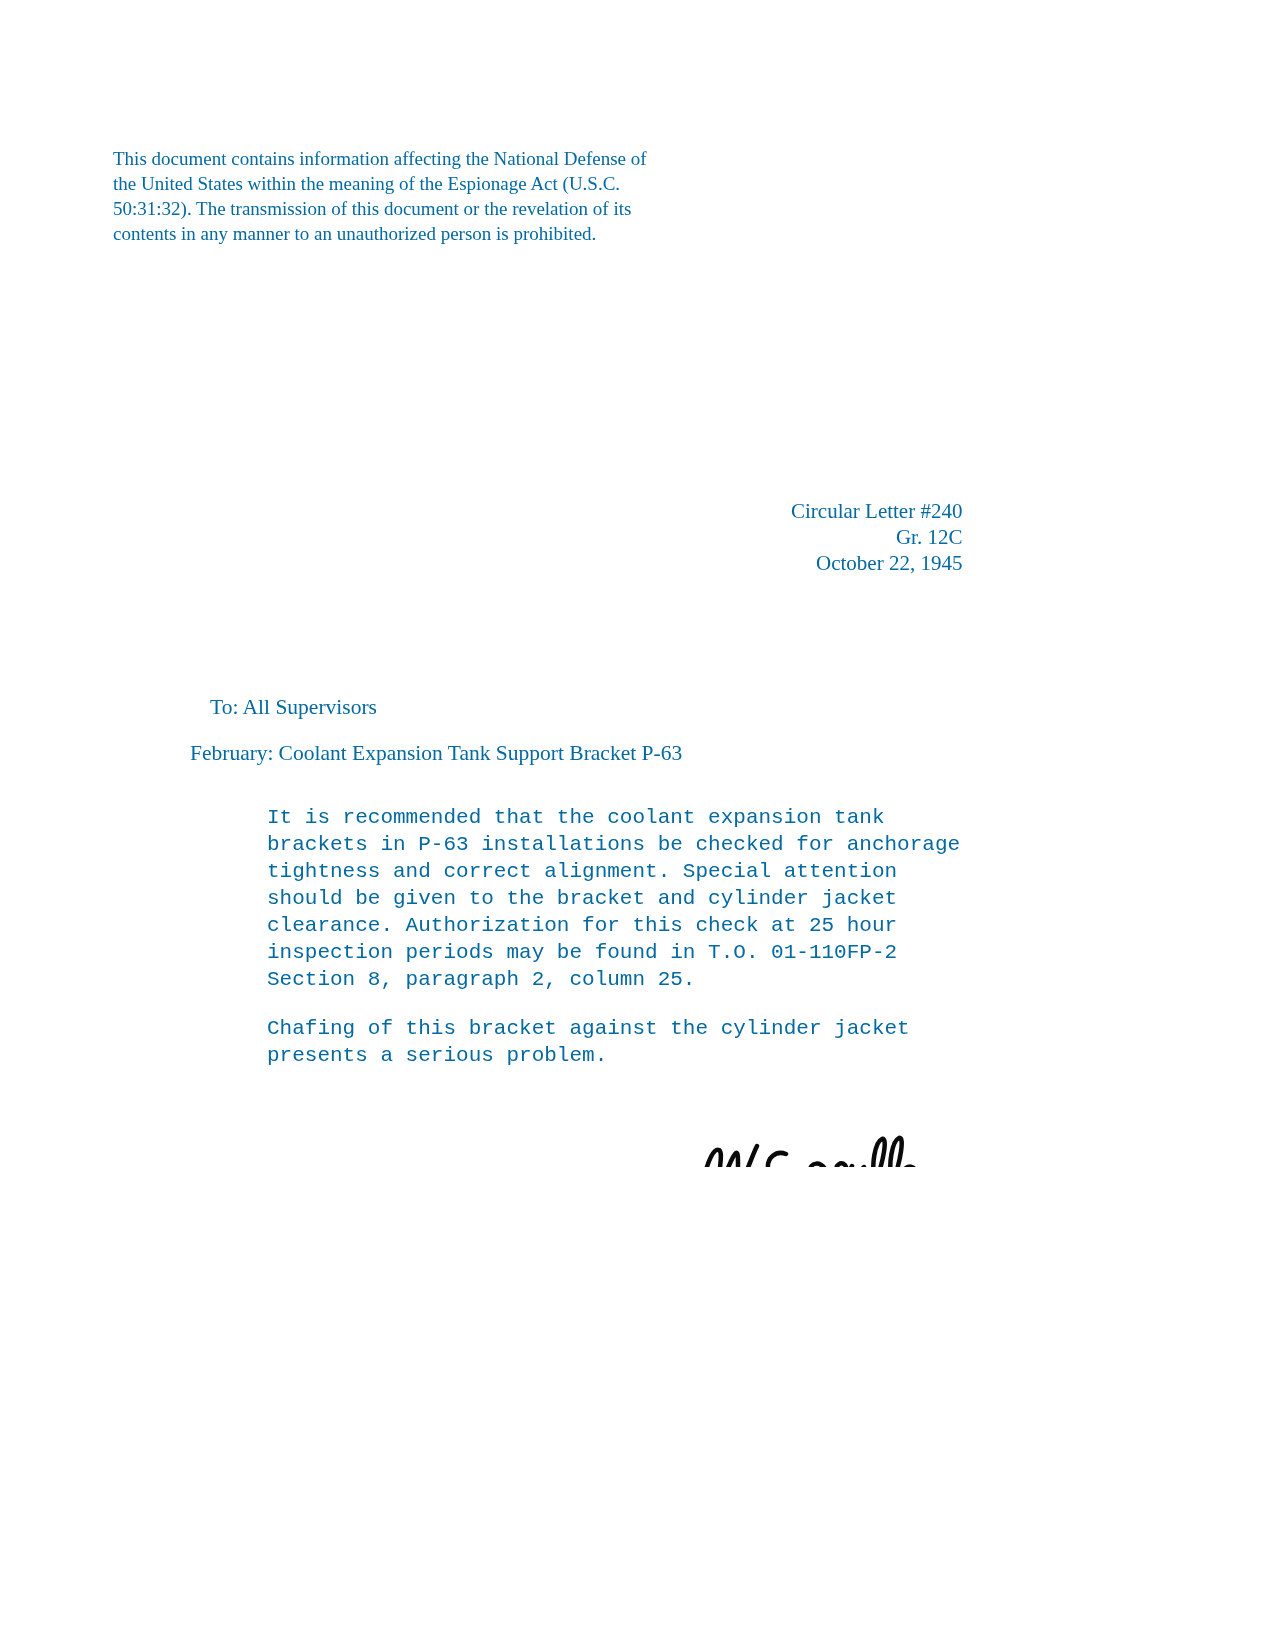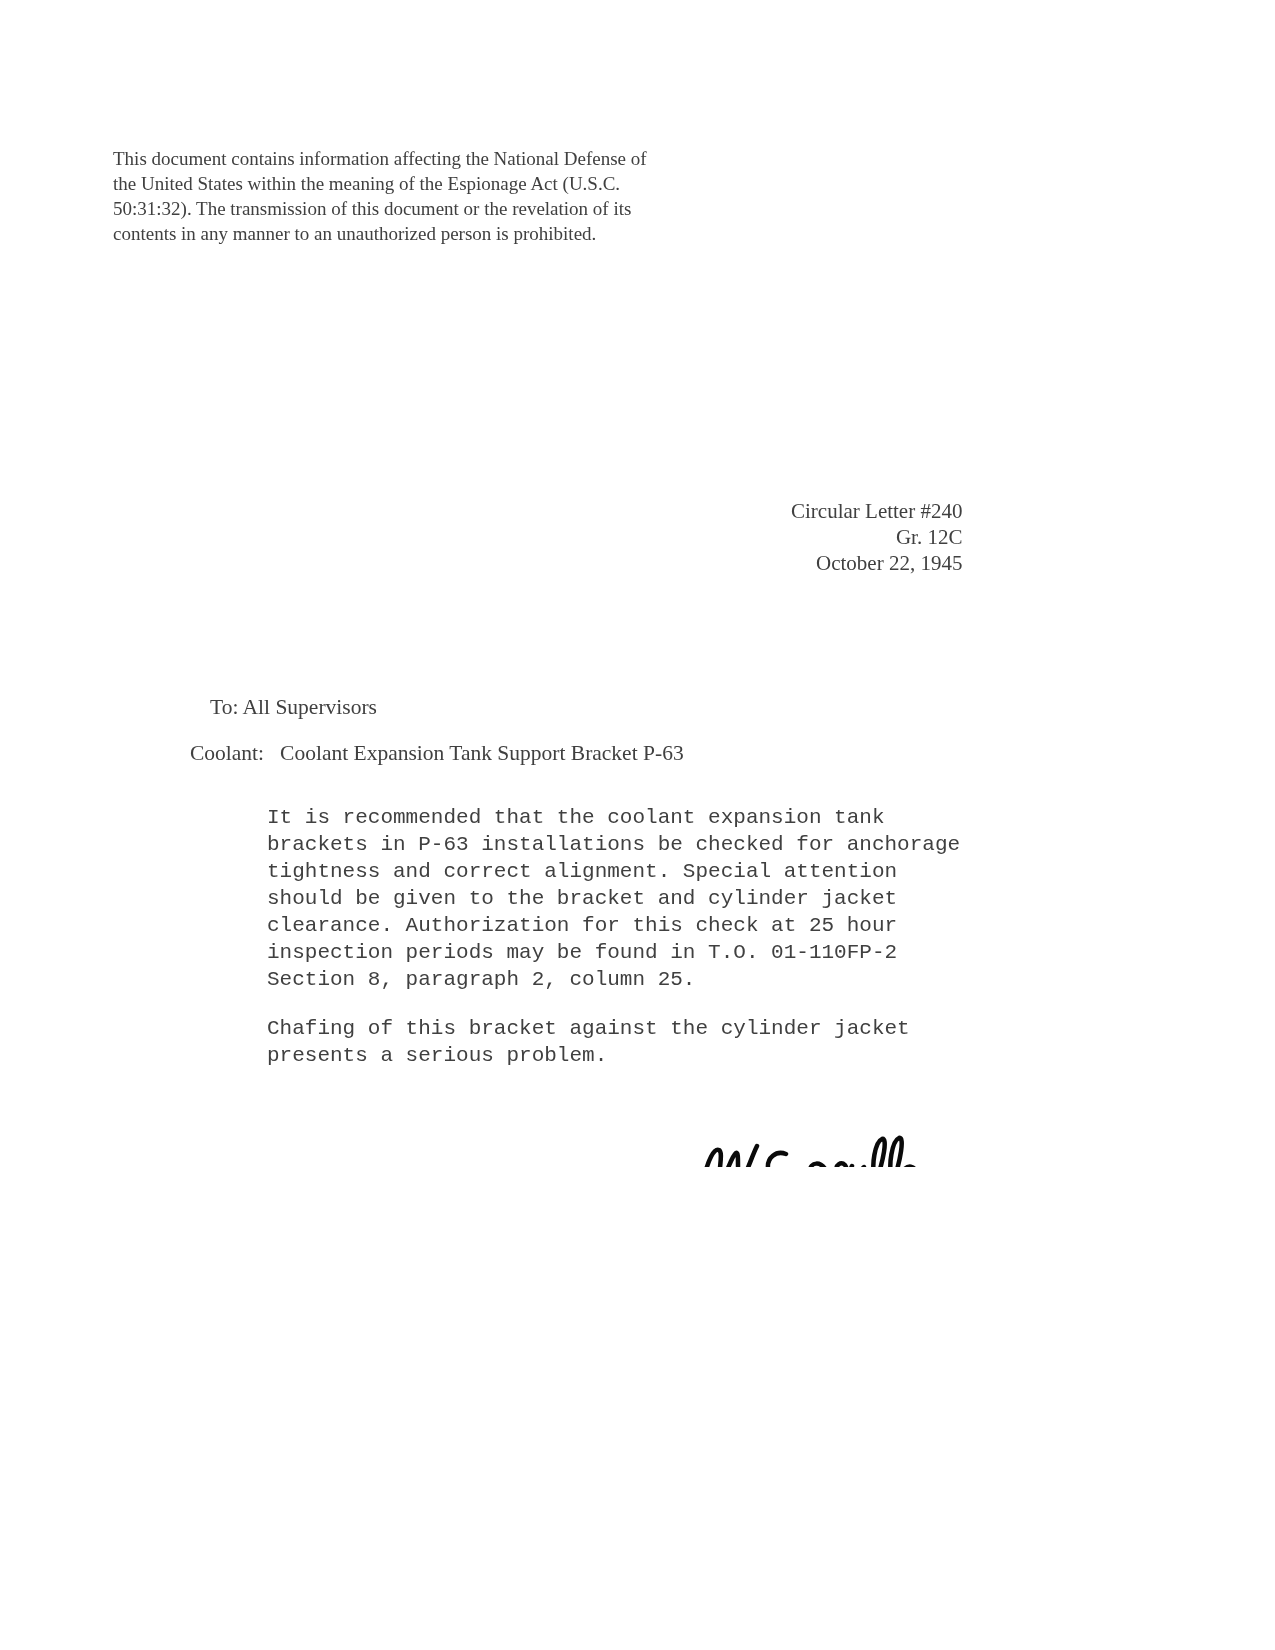--- a/index.html
+++ b/index.html
@@ -5,21 +5,21 @@
   html, body {
     margin: 0;
     padding: 0;
     background: #ffffff;
   }
   .page {
     position: relative;
     width: 1275px;
     height: 1167px;
     background: #ffffff;
-    color: #404040;
+    color: #0369a1;
     font-family: "Liberation Serif", serif;
     overflow: hidden;
   }
   .notice {
     position: absolute;
     left: 113px;
     top: 146px;
     width: 540px;
     font-size: 19px;
     line-height: 25px;
@@ -41,21 +41,21 @@
     margin-left: 12px;
   }
   .subject-line {
     position: absolute;
     left: 190px;
     top: 740px;
     font-size: 21.5px;
     line-height: 27px;
   }
   .subject-line .subject-text {
-    margin-left: 16px;
+    margin-left: 5px;
   }
   .body-block {
     position: absolute;
     left: 267px;
     top: 804px;
     width: 700px;
     font-size: 21px;
     line-height: 27px;
   }
   .body-block p {
@@ -94,21 +94,21 @@
 
   <div class="ref-block">
     <div>Circular Letter #240</div>
     <div>Gr. 12C</div>
     <div>October 22, 1945</div>
   </div>
 
   <div class="to-line">To: All Supervisors</div>
 
   <div class="subject-line">
-    <span>Coolant:</span><span class="subject-text">Coolant Expansion Tank Support Bracket P-63</span>
+    <span>February:</span><span class="subject-text">Coolant Expansion Tank Support Bracket P-63</span>
   </div>
 
   <div class="body-block">
     <p>It is recommended that the coolant expansion tank brackets in P-63 installations be checked for anchorage tightness and correct alignment. Special attention should be given to the bracket and cylinder jacket clearance. Authorization for this check at 25 hour inspection periods may be found in T.O. 01-110FP-2 Section 8, paragraph 2, column 25.</p>
     <p>Chafing of this bracket against the cylinder jacket presents a serious problem.</p>
   </div>
 
   <svg class="sig-svg" viewBox="0 0 250 80" xmlns="http://www.w3.org/2000/svg">
     <g fill="none" stroke="#0a0a0a" stroke-width="4.5" stroke-linecap="round" stroke-linejoin="round">
 

